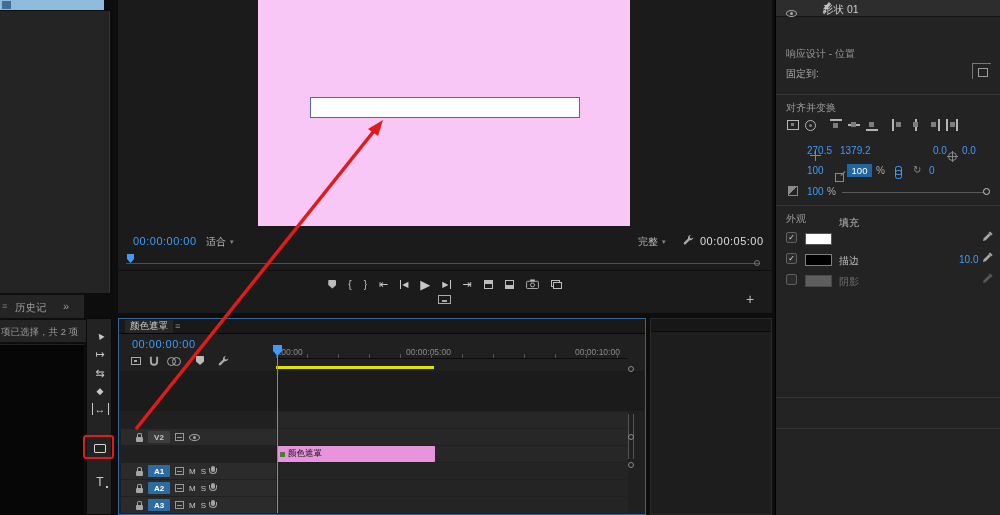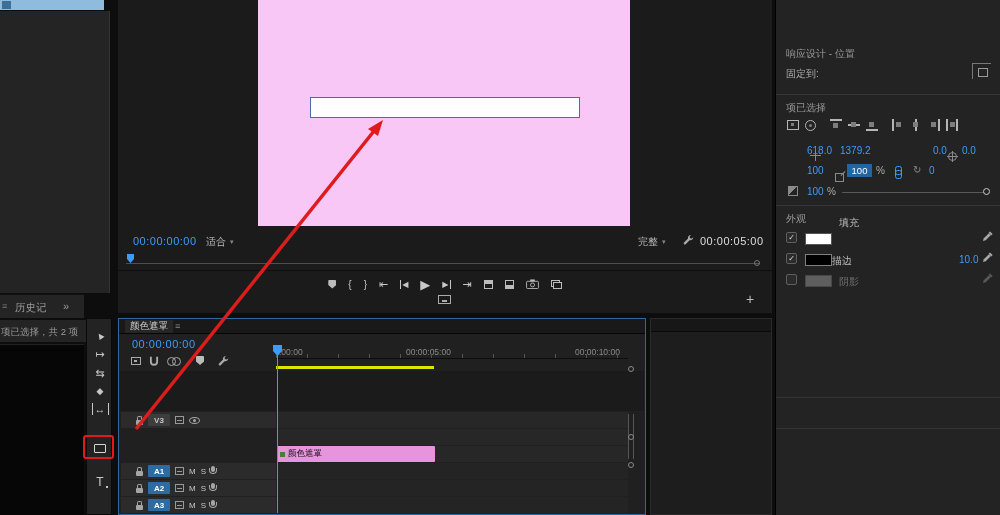--- a/index.html
+++ b/index.html
@@ -216,28 +216,28 @@
       <span class="abs nw" style="left:3px;top:2px;font-size:8.5px;color:#8a8a8a">:00:00</span>
       <span class="abs nw" style="left:130px;top:2px;font-size:8.5px;color:#8a8a8a">00:00:05:00</span>
       <span class="abs nw" style="left:299px;top:2px;font-size:8.5px;color:#8a8a8a">00:00:10:00</span>
       <div class="abs" style="left:0;bottom:0;right:0;height:4px;background:repeating-linear-gradient(to right,#555 0 1px,transparent 1px 31px)"></div>
     </div>
 
     <div class="abs" style="left:157px;top:47px;width:158px;height:3px;background:#e2e200"></div>
 
     <div class="abs" style="left:1px;top:52px;width:524px;height:40px;background:#1b1b1b"></div>
 
-    <div class="trow-head" style="top:93px">
+    <div class="trow-body" style="top:93px"></div>
+
+    <div class="trow-head" style="top:110px">
       <span class="i-lock"></span>
-      <span class="chip dark">V3</span>
+      <span class="chip dark">V2</span>
       <span class="i-sync"></span>
       <span class="i-eye"></span>
     </div>
-    <div class="trow-body" style="top:93px"></div>
-
     <div class="trow-body" style="top:110px"></div>
 
     <div class="trow-body" style="top:127px"></div>
 
     <div class="trow-head" style="top:144px">
       <span class="i-lock"></span>
       <span class="chip bluebg">A1</span>
       <span class="i-sync"></span>
       <span class="ms">M</span>
       <span class="ms">S</span>
@@ -277,44 +277,49 @@
     <span class="knob" style="left:509px;top:47px"></span>
     <span class="knob" style="left:509px;top:115px"></span>
     <span class="knob" style="left:509px;top:143px"></span>
   </div>
 
   <div class="panel" style="left:650px;top:318px;width:122px;height:197px;background:#1d1d1d;border:1px solid #2a2a2a">
     <div class="abs" style="left:0;top:0;right:0;height:13px;background:#171717;border-bottom:1px solid #0a0a0a"></div>
   </div>
 
   <div class="panel" style="left:775px;top:0;width:225px;height:515px;background:#232323;border-left:1px solid #000">
+    <div class="abs" style="left:0;top:0;right:0;height:17px;background:#2d2d2d;border-bottom:1px solid #141414">
+      <span class="i-eye abs" style="left:10px;top:5px"></span>
+      <span class="i-pencil abs" style="left:31px;top:2px"></span>
+      <span class="abs nw" style="left:47px;top:3px;font-size:10.5px;color:#ccc">形状 01</span>
+    </div>
 
     <span class="abs nw" style="left:10px;top:47px;color:#999">响应设计 - 位置</span>
 
     <span class="abs nw" style="left:10px;top:67px;color:#aaa">固定到:</span>
     <span class="i-pin abs" style="left:196px;top:63px"></span>
 
     <div class="abs" style="left:0;top:94px;right:0;height:1px;background:#353535"></div>
-    <span class="abs nw" style="left:10px;top:101px;color:#999">项已选择</span>
+    <span class="abs nw" style="left:10px;top:101px;color:#999">对齐并变换</span>
 
     <div class="abs flex" style="left:11px;top:119px;gap:6px">
       <span class="ali al-f1"></span>
       <span class="ali al-f2" style="margin-right:8px"></span>
       <span class="ali al-t"></span>
       <span class="ali al-m"></span>
       <span class="ali al-b" style="margin-right:8px"></span>
       <span class="ali al-l"></span>
       <span class="ali al-c"></span>
       <span class="ali al-r"></span>
       <span class="ali al-d"></span>
     </div>
 
     
     <span class="i-pos abs" style="left:12px;top:145px"></span>
-    <span class="abs nw blue" style="left:31px;top:145px">618.0</span>
+    <span class="abs nw blue" style="left:31px;top:145px">270.5</span>
     <span class="abs nw blue" style="left:64px;top:145px">1379.2</span>
     <span class="i-anchor abs" style="left:136px;top:145px"></span>
     <span class="abs nw blue" style="left:157px;top:145px">0.0</span>
     <span class="abs nw blue" style="left:186px;top:145px">0.0</span>
 
     
     <span class="i-scale abs" style="left:12px;top:166px"></span>
     <span class="abs nw blue" style="left:31px;top:165px">100</span>
     <span class="i-chain abs" style="left:59px;top:163px"></span>
     <span class="abs flex" style="left:71px;top:164px;width:25px;height:13px;background:#2265a3;justify-content:center">
@@ -345,21 +350,21 @@
           <path d="M1 11l1-3 5.5-5.5 2 2L4 10z" fill="#a8a8a8"></path>
           <path d="M8 1.2l2.8 2.8" stroke="#a8a8a8" stroke-width="2.2"></path>
         </svg>
     </span>
 
     
     <span class="cb abs" style="left:10px;top:253px">
         <span>✓</span>
       </span>
     <span class="abs" style="left:29px;top:254px;width:27px;height:12px;background:#000000;border:1px solid #808080"></span>
-    <span class="abs nw" style="left:56px;top:254px;color:#bbb">描边</span>
+    <span class="abs nw" style="left:63px;top:254px;color:#bbb">描边</span>
     <span class="abs nw blue" style="left:183px;top:254px">10.0</span>
     <span class="abs" style="left:206px;top:252px">
       <svg width="11" height="11" viewBox="0 0 12 12">
           <path d="M1 11l1-3 5.5-5.5 2 2L4 10z" fill="#a8a8a8"></path>
           <path d="M8 1.2l2.8 2.8" stroke="#a8a8a8" stroke-width="2.2"></path>
         </svg>
     </span>
 
     
     <span class="cb abs" style="left:10px;top:274px"></span>

